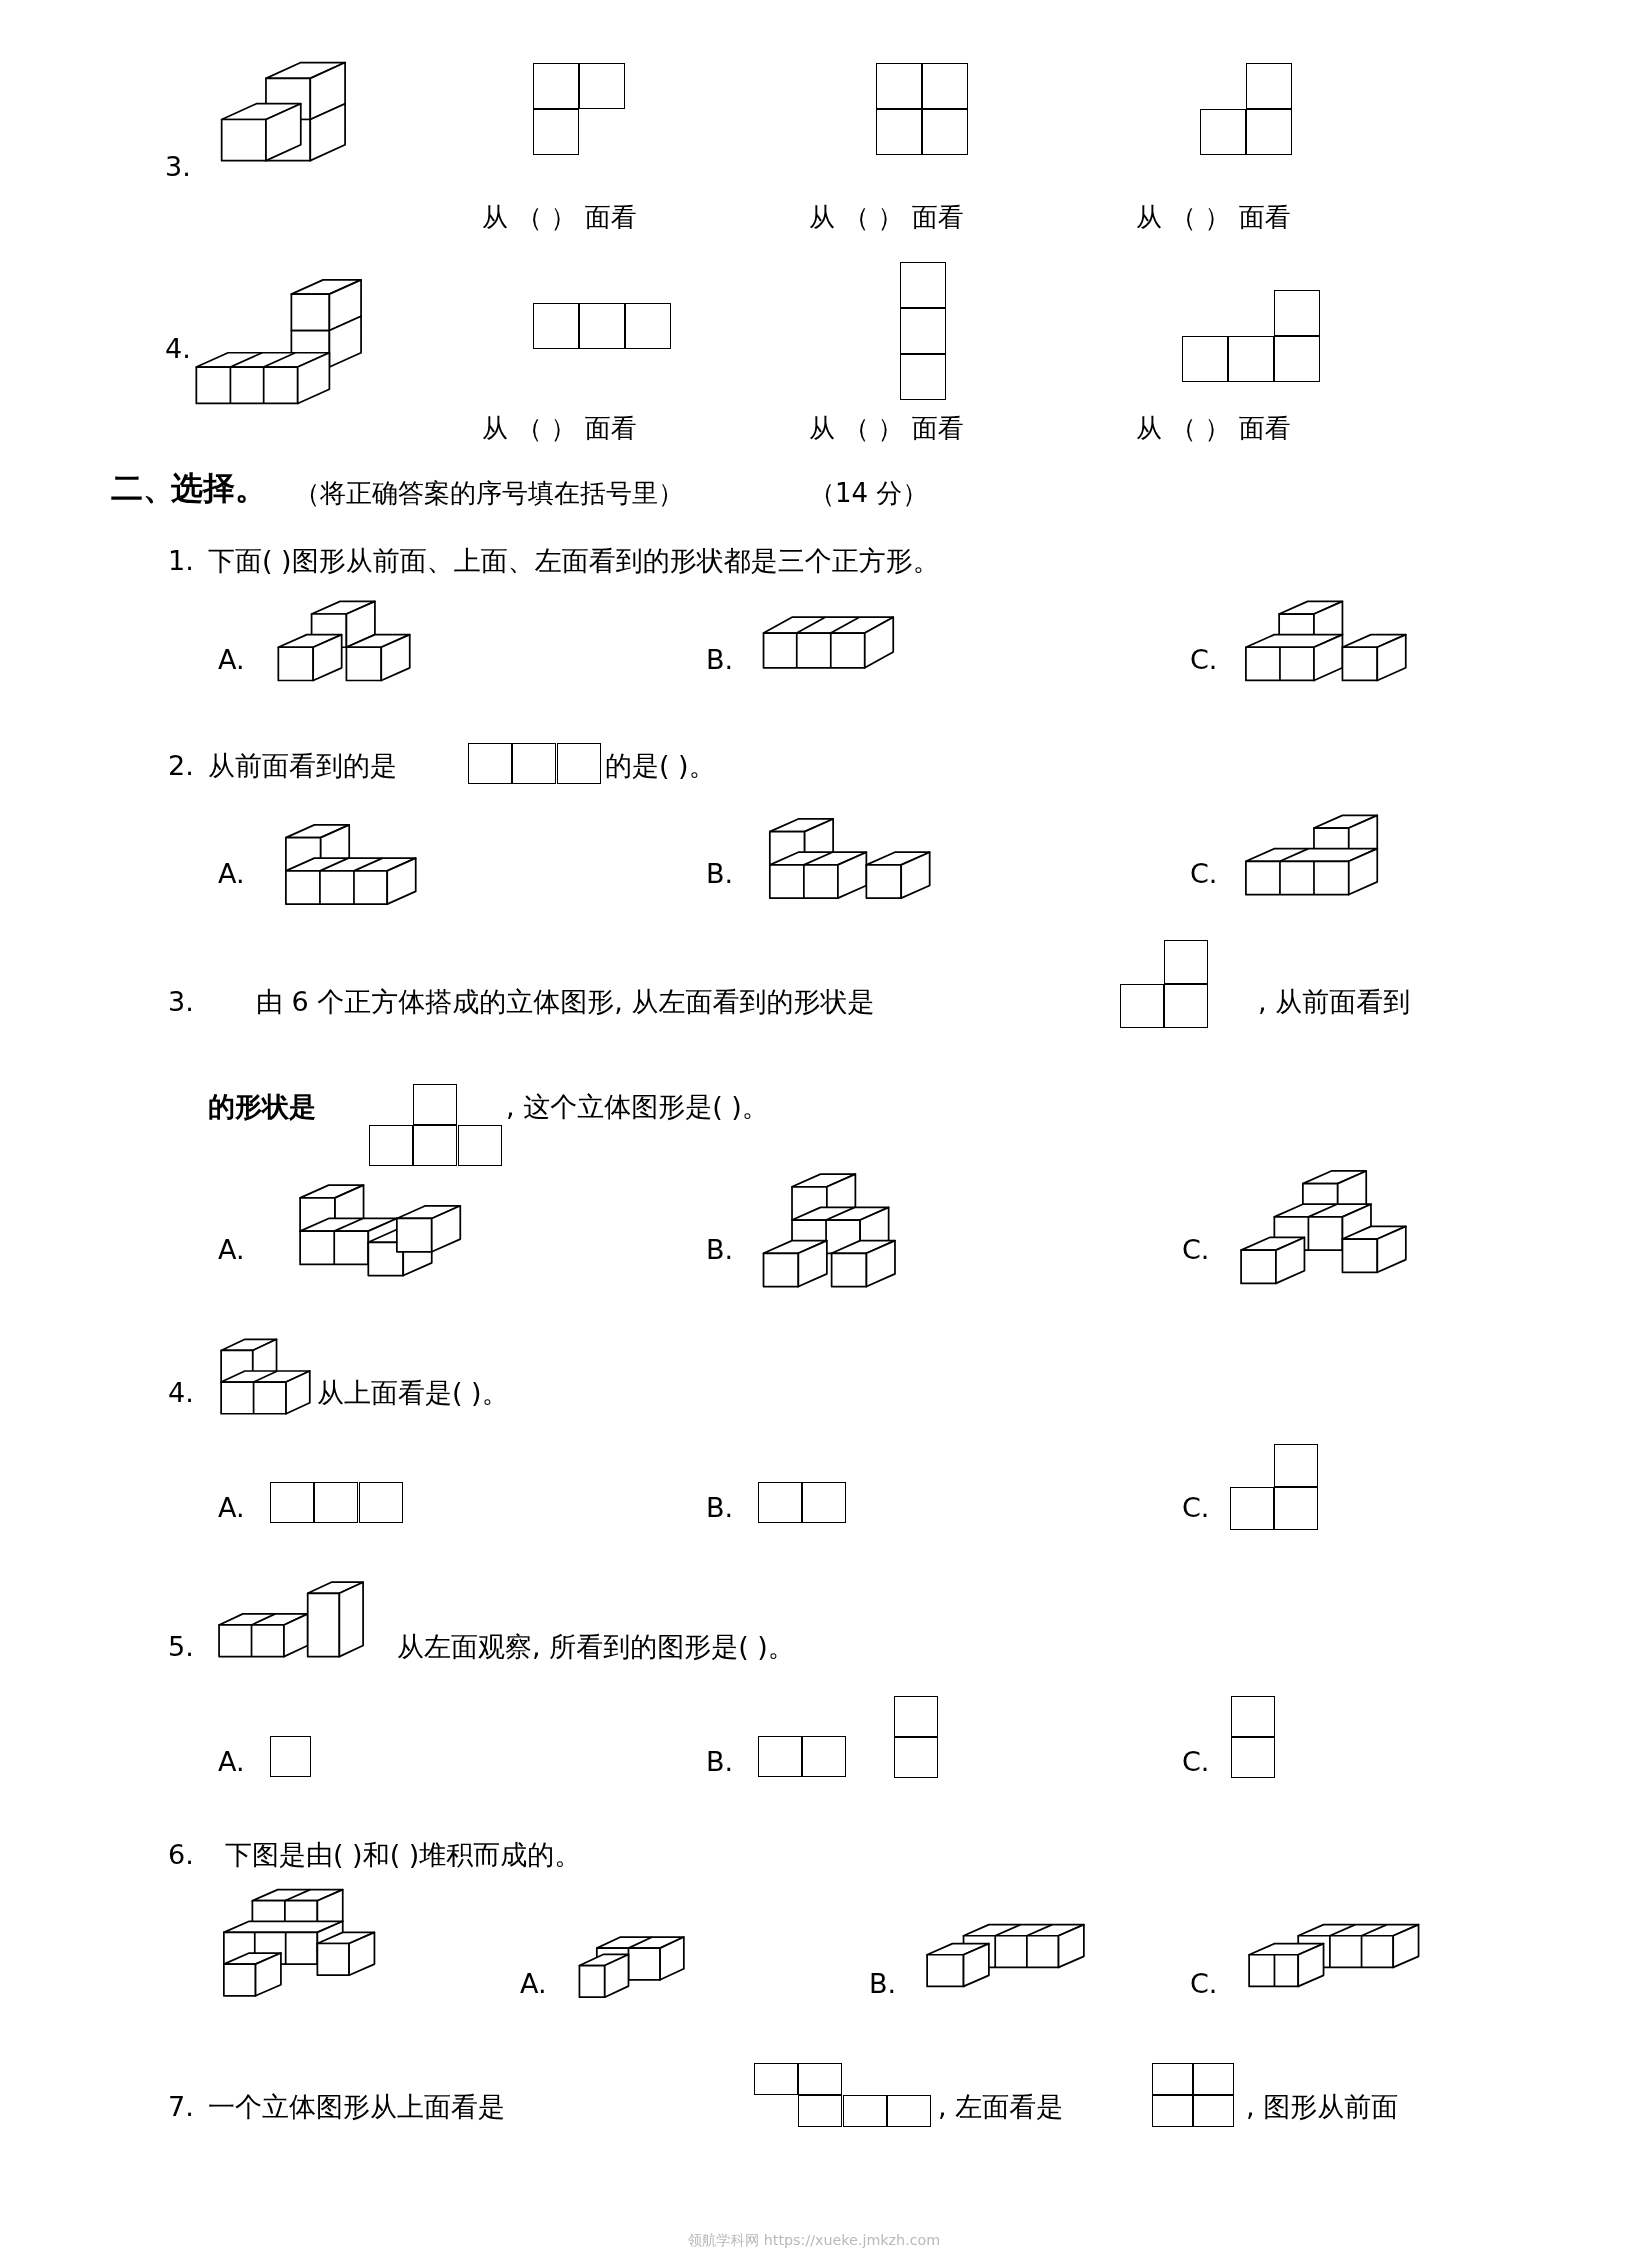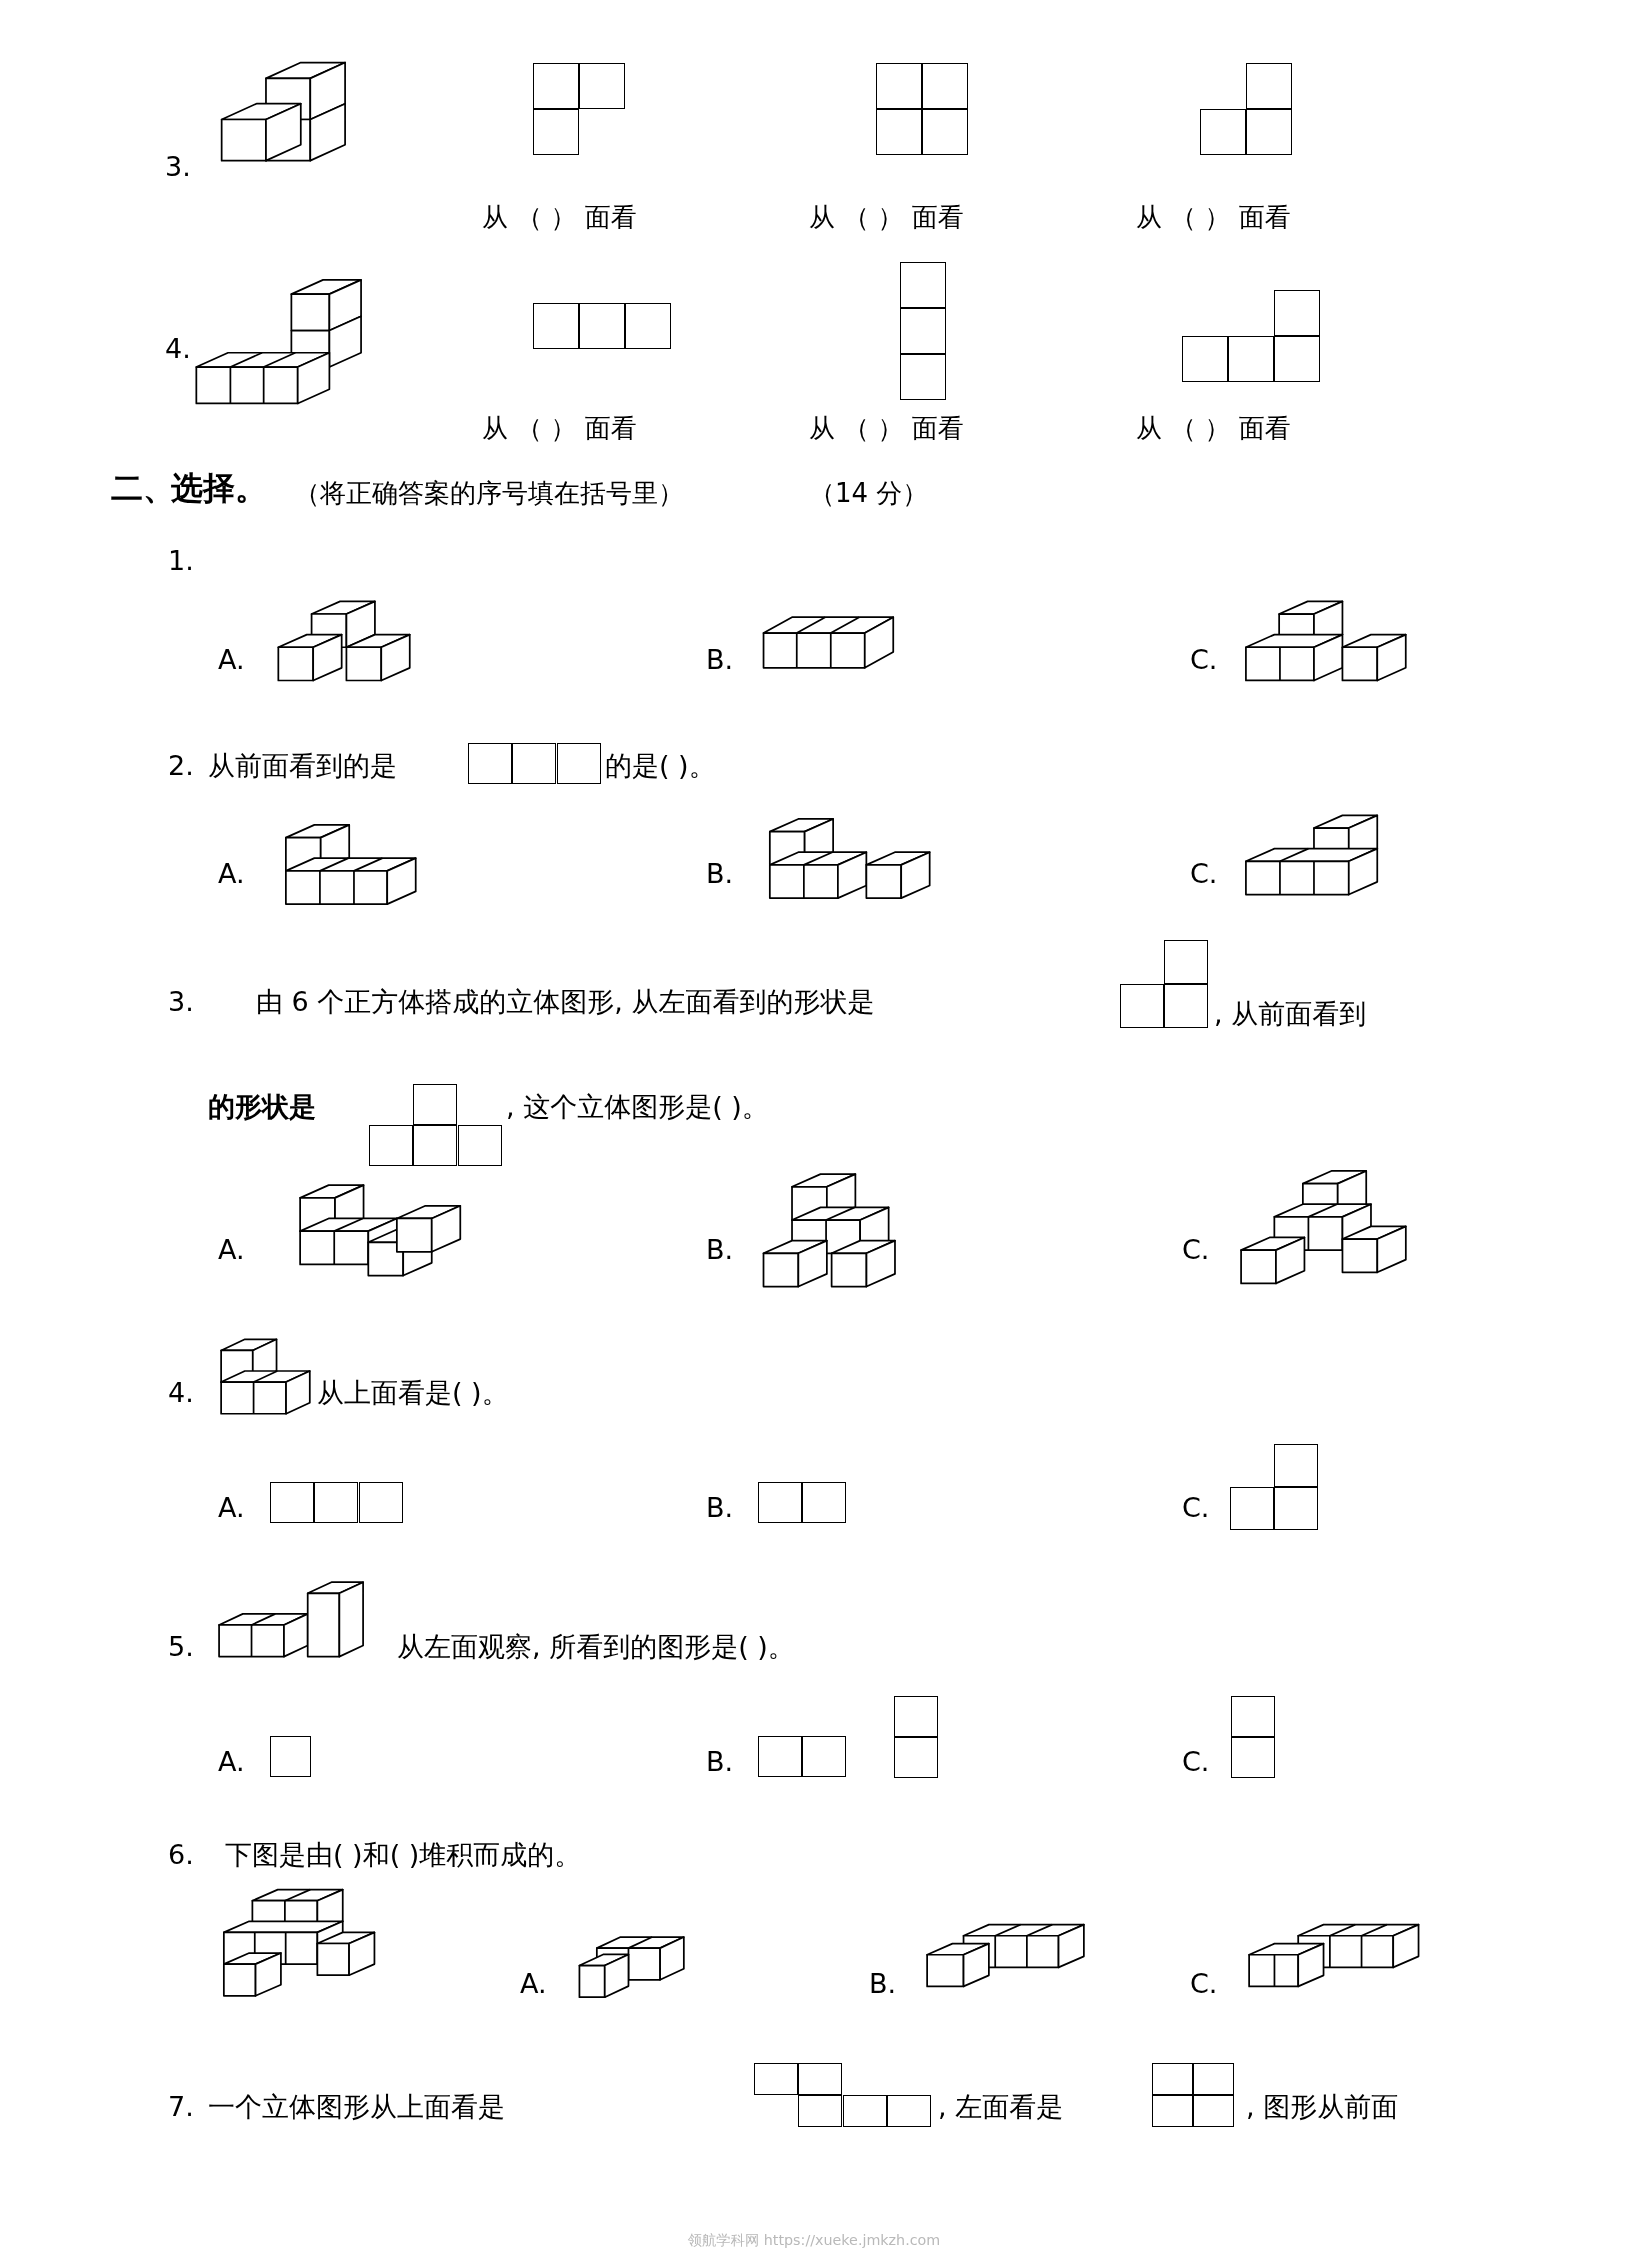--- a/index.html
+++ b/index.html
@@ -133,20 +133,21 @@
     <div class="cell" style="left:92px;top:46px;width:46px;height:46px;"></div>
   </div>
   <div class="viewlabel cjk" style="left:1136px;top:411px;">从 （        ） 面看</div>
 
   <div class="txt cjk big" style="left:111px;top:472px;">二、</div>
   <div class="txt cjk big" style="left:171px;top:472px;">选择。</div>
   <div class="txt cjk" style="left:294px;top:480px;font-size:26px;">（将正确答案的序号填在括号里）</div>
   <div class="txt cjk" style="left:809px;top:480px;font-size:26px;">（14 分）</div>
 
   <div class="txt cjk" style="left:168px;top:547px;">1.</div>
+  <div class="txt cjk" style="left:208px;top:547px;">下面(        )图形从前面、上面、左面看到的形状都是三个正方形。</div>
 
   <div class="opt cjk" style="left:218px;top:644px;">A.</div>
   <div class="iso" style="left:270px;top:595px;">
     <svg width="175" height="95" viewBox="0 0 220 120">
 
       <polygon points="52,24 88,8 132,8 96,24"></polygon>
       <polygon points="52,24 96,24 96,66 52,66"></polygon>
       <polygon points="96,24 132,8 132,50 96,66"></polygon>
 
       <polygon points="10,66 46,50 90,50 54,66"></polygon>
@@ -250,21 +251,21 @@
     </svg>
   </div>
 
   <div class="txt cjk" style="left:168px;top:988px;">3.</div>
   <div class="txt cjk" style="left:208px;top:988px;margin-left:48px;">由 6 个正方体搭成的立体图形, 从左面看到的形状是</div>
   <div class="grid" style="left:1120px;top:940px;">
     <div class="cell" style="left:44px;top:0px;width:44px;height:44px;"></div>
     <div class="cell" style="left:0px;top:44px;width:44px;height:44px;"></div>
     <div class="cell" style="left:44px;top:44px;width:44px;height:44px;"></div>
   </div>
-  <div class="txt cjk" style="left:1214px;top:988px;margin-top:12px;">, 从前面看到</div>
+  <div class="txt cjk" style="left:1258px;top:988px;">, 从前面看到</div>
 
   <div class="txt cjk" style="left:208px;top:1093px;font-weight:bold;">的形状是</div>
   <div class="grid" style="left:369px;top:1084px;">
     <div class="cell" style="left:44px;top:0px;width:44px;height:41px;"></div>
     <div class="cell" style="left:0px;top:41px;width:44px;height:41px;"></div>
     <div class="cell" style="left:44px;top:41px;width:44px;height:41px;"></div>
     <div class="cell" style="left:89px;top:41px;width:44px;height:41px;"></div>
   </div>
   <div class="txt cjk" style="left:506px;top:1093px;text-align:center;">, 这个立体图形是(        )。</div>
 

